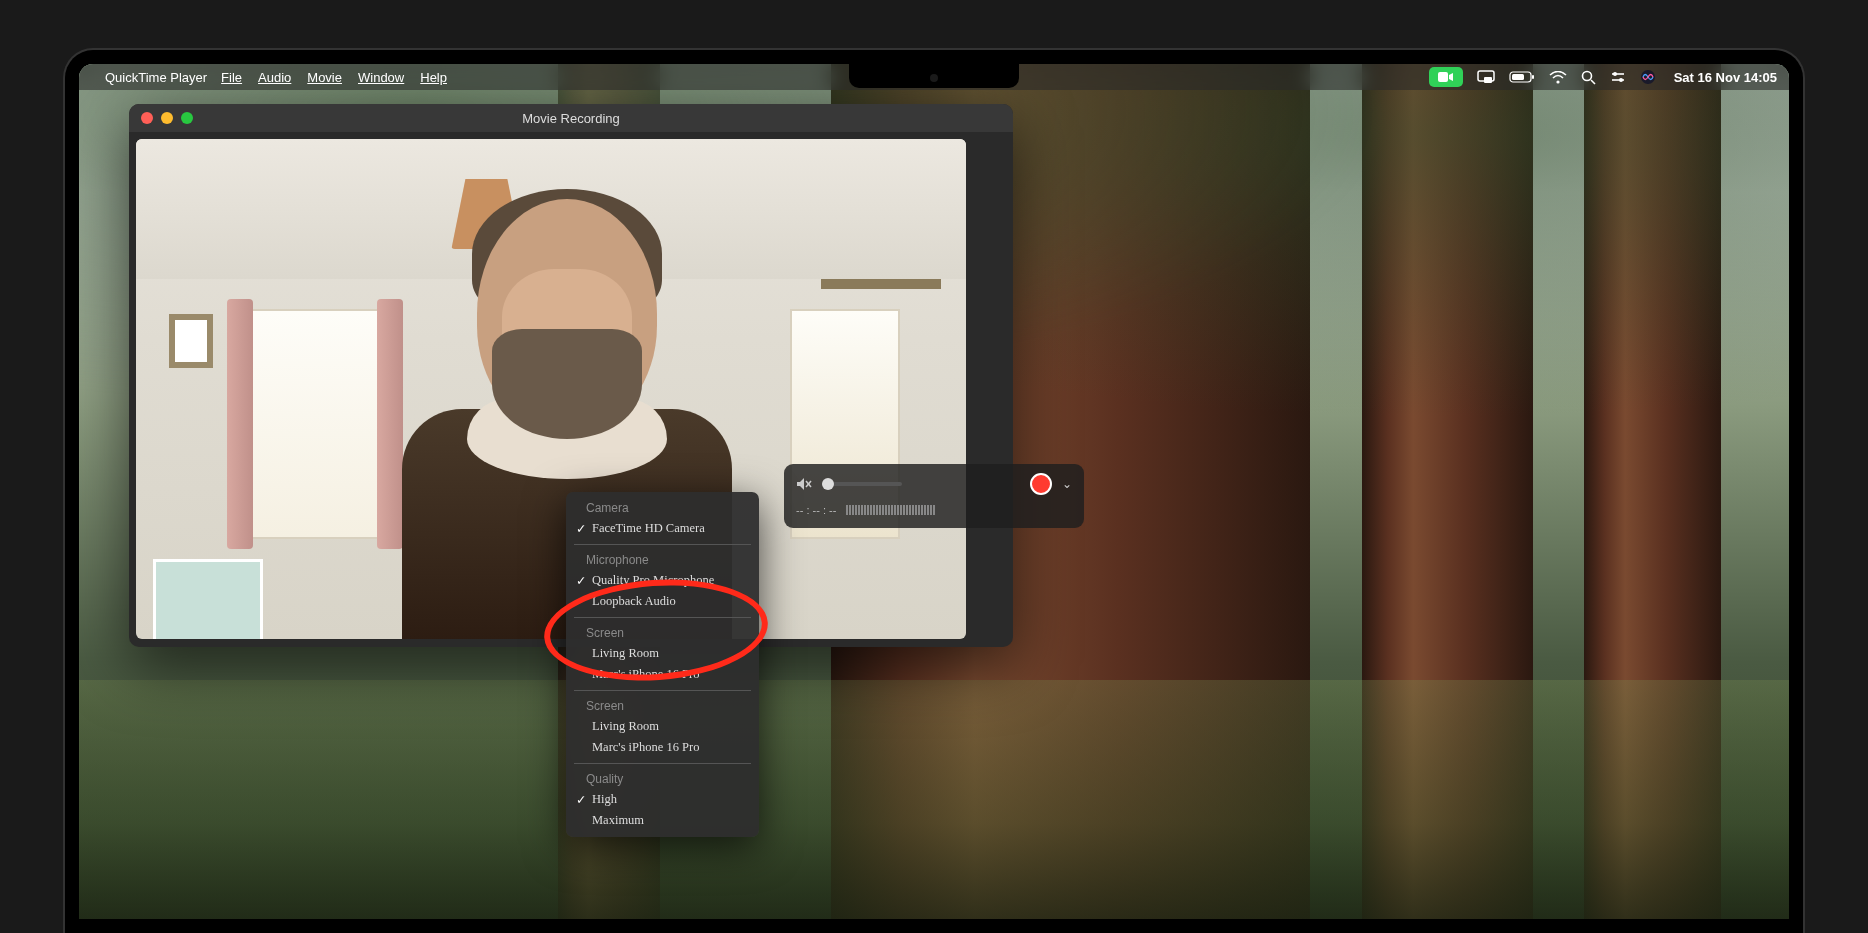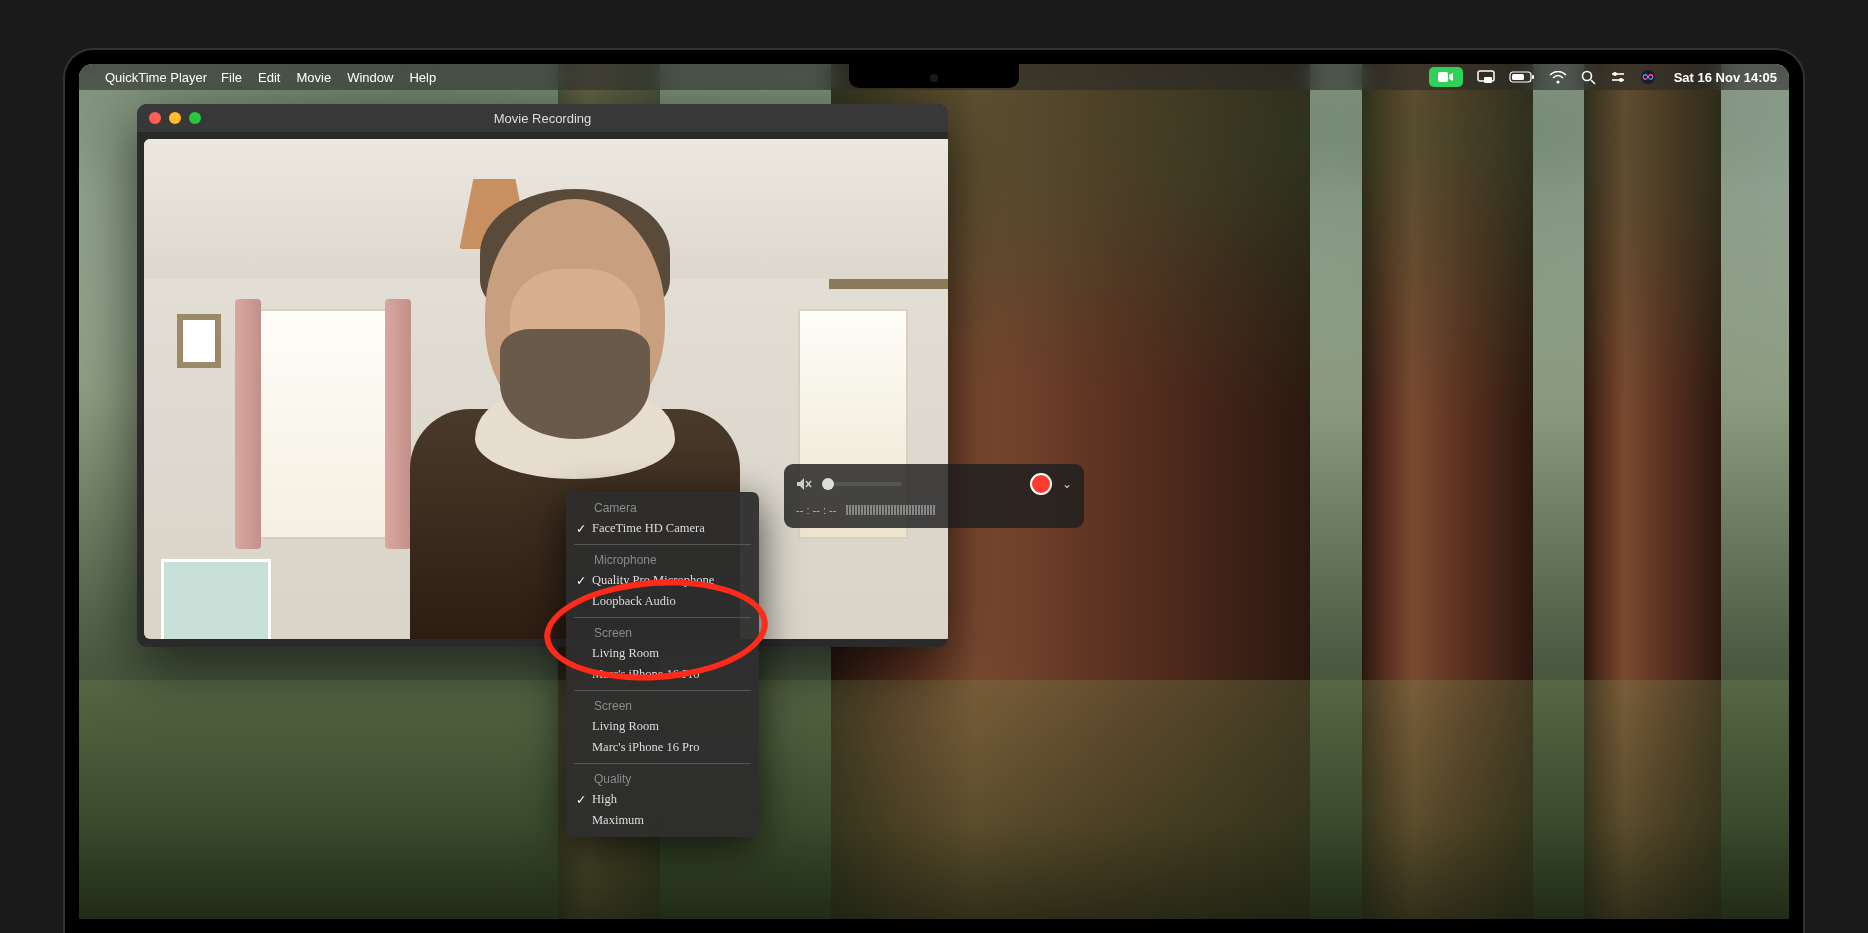--- a/index.html
+++ b/index.html
@@ -39,30 +39,30 @@
   .ground { position:absolute; left:0; right:0; bottom:0; height:28%; background: linear-gradient(180deg, rgba(120,140,80,.3) 0%, rgba(60,80,40,.5) 60%, rgba(30,40,20,.8) 100%); }
 
   
   .menubar {
     position:absolute; top:0; left:0; right:0; height:26px;
     background: rgba(40,40,40,.55); backdrop-filter: blur(10px);
     display:flex; align-items:center; padding:0 12px; color:#fff; font-size:13px; z-index:40;
   }
   .menubar .apple { font-size:15px; margin-right:14px; }
   .menubar .app-name { font-weight:400; margin-right:14px; }
-  .menubar .menu-item { margin-right:16px; cursor:default; }
+  .menubar .menu-item { margin-right:16px; cursor:default;text-decoration:underline; }
   .menubar .spacer { flex:1; }
   .mb-right { display:flex; align-items:center; gap:14px;justify-content:flex-end; }
   .mb-icon { display:flex; align-items:center; justify-content:center; }
   .facetime-pill { width:34px; height:20px; background:#30d158; border-radius:5px; display:flex; align-items:center; justify-content:center; }
   .clock { font-weight:600; margin-left:4px;}
 
   
   .qt-window {
-    position:absolute; left:58px; top:40px; width:811px; height:543px;
+    position:absolute; left:50px; top:40px; width:884px; height:543px;
     background:#2a2a2a; border-radius:10px; overflow:hidden; box-shadow:0 20px 60px rgba(0,0,0,.6); z-index:20;
   }
   .qt-titlebar { height:28px; background:#383838; display:flex; align-items:center; position:relative; }
   .traffic { display:flex; gap:8px; padding-left:12px; }
   .tl { width:12px; height:12px; border-radius:50%; }
   .tl.r{background:#ff5f57;} .tl.y{background:#febc2e;} .tl.g{background:#28c840;}
   .qt-title { position:absolute; left:0; right:0; text-align:center; color:#ddd; font-size:13px; font-weight:500;}
   .qt-video {
     position:relative; margin:7px; width:830px; height:500px; border-radius:6px; overflow:hidden;
     background: linear-gradient(180deg,#e8e4dc 0%,#e0dcd2 40%,#d8d4c8 100%);
@@ -99,21 +99,21 @@
   .chev{color:#ccc;font-size:12px;}
   .rec-row2{display:flex;align-items:center;gap:10px;height:24px;color:#bbb;font-size:11px;}
   .meter{flex:0 0 90px;height:10px;background:repeating-linear-gradient(90deg,#888 0 2px,transparent 2px 3px);}
 
   
   .dd {
     position:absolute; left:487px; top:428px; width:193px;
     background:rgba(45,45,45,.95); border-radius:7px; padding:6px 0;
     box-shadow:0 10px 40px rgba(0,0,0,.7); z-index:35; color:#ddd; font-size:12.5px;
   }
-  .dd-head{color:#8a8a8a;padding:3px 28px;font-size:12px;}
+  .dd-head{color:#8a8a8a;padding:3px 20px;font-size:12px;}
   .dd-item{padding:3px 12px 3px 26px;position:relative;cursor:default;font-family:Liberation Serif, serif;}
   .dd-item.checked::before{content:"✓";position:absolute;left:10px;color:#fff;}
   .dd-sep{height:1px;background:#555;margin:5px 8px;}
 
   
   .annotation {
     position:absolute; left:465px; top:516px; width:224px; height:100px;
     border:6px solid #ff2a1a; border-radius:50%; transform:rotate(-4deg); z-index:60; pointer-events:none;
   }
 
@@ -133,21 +133,21 @@
       <div class="trunk t2"></div>
       <div class="trunk t3"></div>
       <div class="foliage"></div>
       <div class="ground"></div>
     </div>
 
     <div class="menubar">
       <span class="apple"></span>
       <span class="app-name">QuickTime Player</span>
       <span class="menu-item">File</span>
-      <span class="menu-item">Edit</span>
+      <span class="menu-item">Audio</span>
       <span class="menu-item">Movie</span>
       <span class="menu-item">Window</span>
       <span class="menu-item">Help</span>
       <span class="spacer"></span>
       <div class="mb-right">
         <span class="facetime-pill">
           <svg width="16" height="10" viewBox="0 0 16 10">
               <rect x="0" y="0" width="10" height="10" rx="2" fill="#fff"></rect>
               <path d="M11 3 L15 1 V9 L11 7 Z" fill="#fff"></path>
             </svg>

